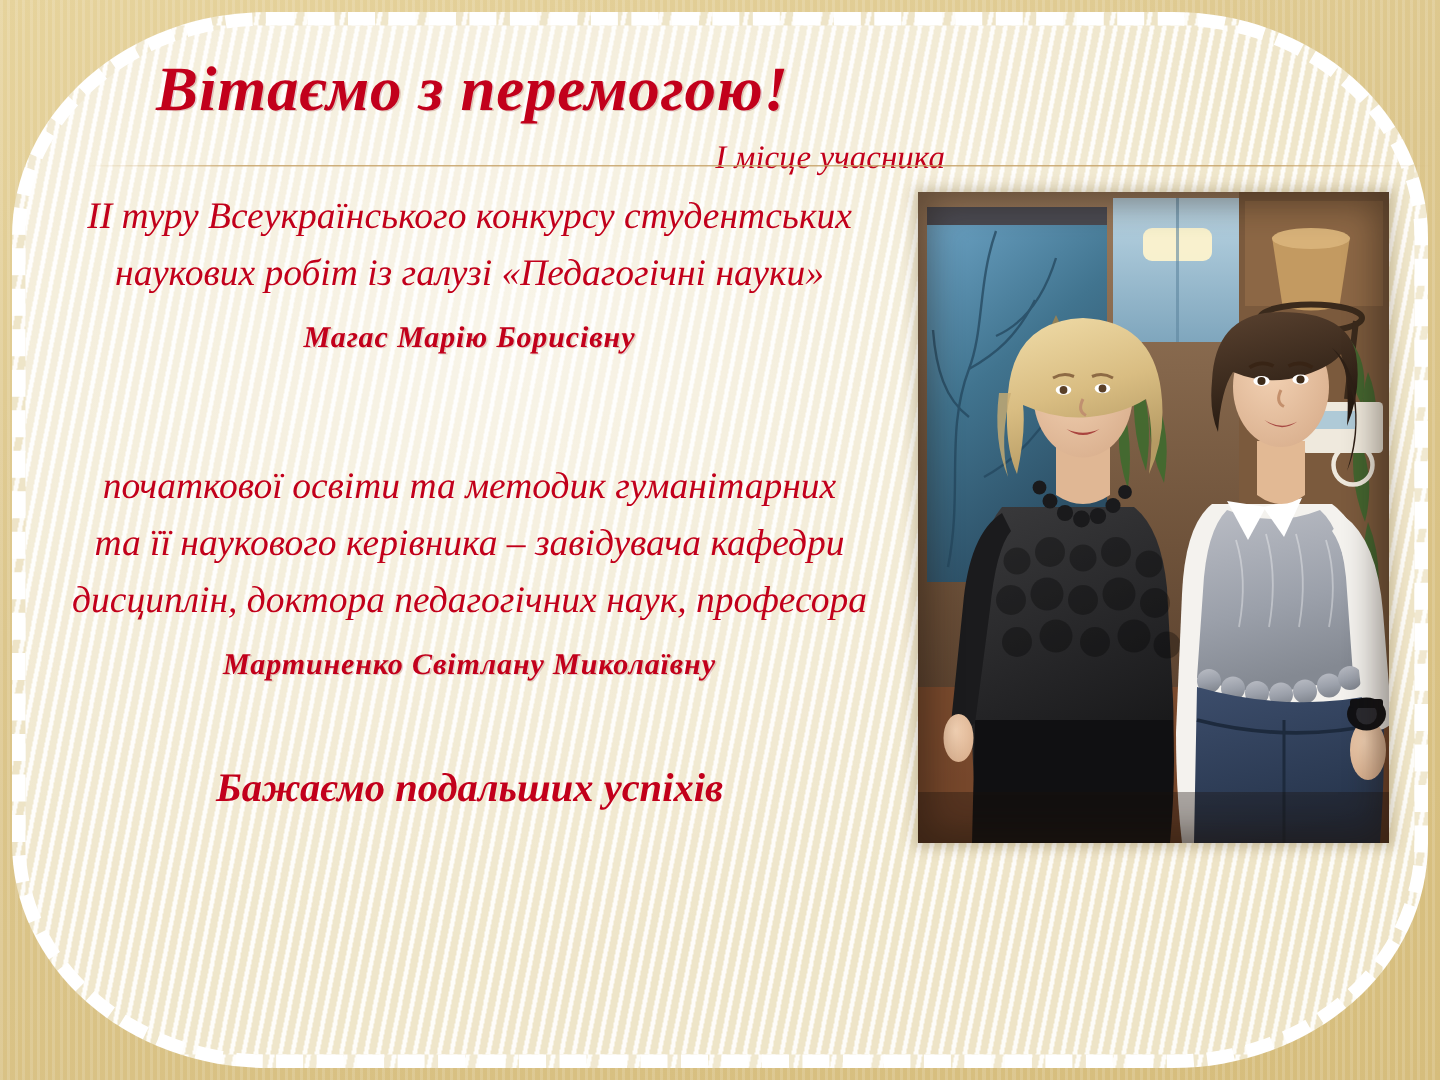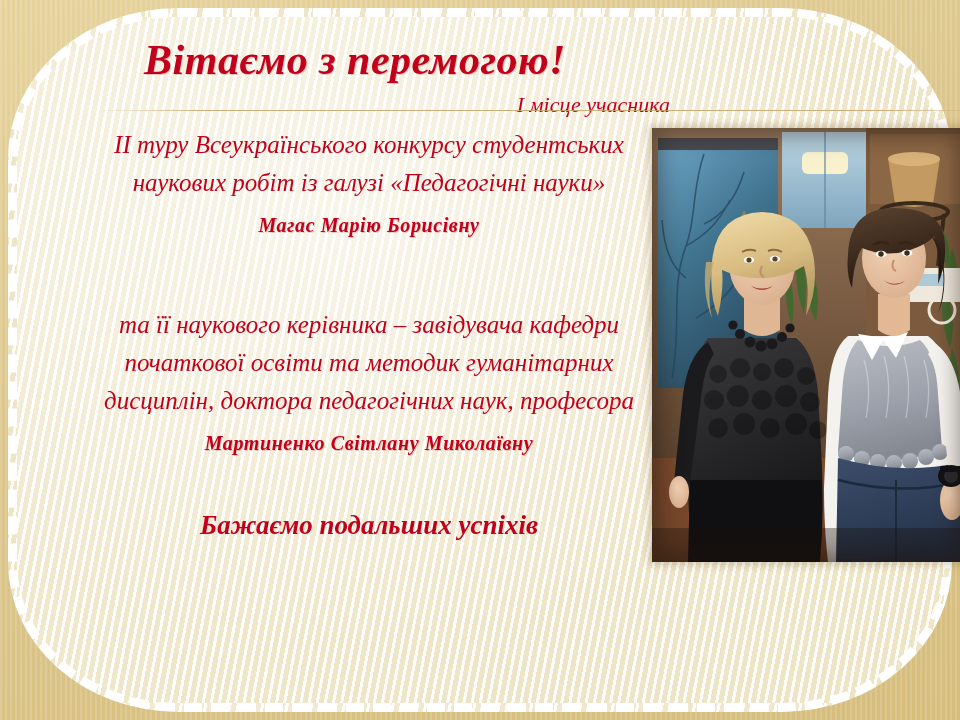--- a/index.html
+++ b/index.html
@@ -56,21 +56,20 @@
                 rgba(255,255,255,0.55) 0%,
                 rgba(255,255,255,0.0) 62%);
     pointer-events: none;
   }
 
   
   #content {
     position: absolute;
     inset: 0;
     z-index: 4;
-    margin-left: 40px;
   }
 
   
   .title {
     position: absolute;
     left: 0;
     top: 36px;
     width: 630px;
     text-align: center;
     color: #c2001b;
@@ -106,21 +105,21 @@
     text-align: right;
     color: #c2001b;
     font-size: 22px;
     font-style: italic;
     white-space: nowrap;
   }
 
   
   .body-block {
     position: absolute;
-    left: 24px;
+    left: 8px;
     width: 610px;
     text-align: center;
     color: #c2001b;
     font-size: 25px;
     font-style: italic;
     line-height: 38px;
   }
   #block-one  { top: 126px; }
   #block-two  { top: 306px; }
   #block-three{ top: 503px; }
@@ -179,22 +178,22 @@
 
     <div class="subtitle">І місце учасника</div>
 
     <div class="body-block" id="block-one">
       <span class="line">ІІ туру Всеукраїнського конкурсу студентських</span>
       <span class="line">наукових робіт із галузі «Педагогічні науки»</span>
       <span class="name-line">Магас  Марію  Борисівну</span>
     </div>
 
     <div class="body-block" id="block-two">
+      <span class="line">початкової освіти та методик гуманітарних</span>
       <span class="line">та її наукового керівника – завідувача кафедри</span>
-      <span class="line">початкової освіти та методик гуманітарних</span>
       <span class="line">дисциплін, доктора педагогічних наук, професора</span>
       <span class="name-line">Мартиненко  Світлану  Миколаївну</span>
     </div>
 
     <div class="body-block" id="block-three">
       <span class="line">Бажаємо подальших успіхів</span>
     </div>
 
     <div id="photo">
       <svg viewBox="0 0 314 434" preserveAspectRatio="xMidYMid slice">

